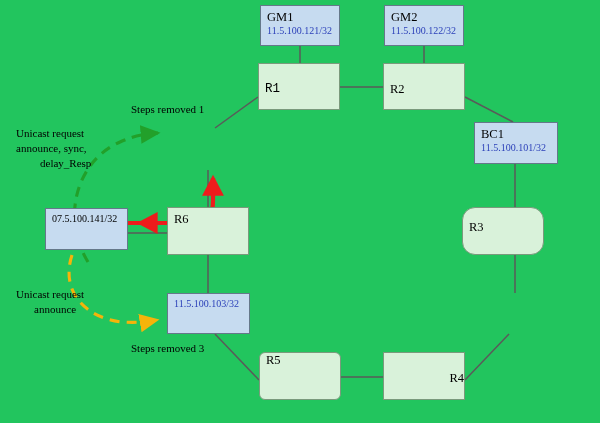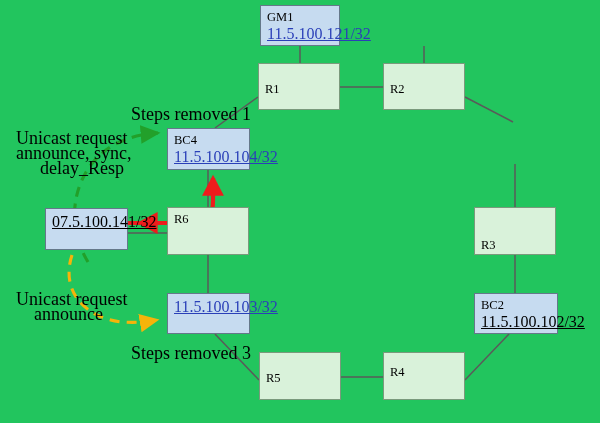--- a/index.html
+++ b/index.html
@@ -42,30 +42,29 @@
     border-color: #7a9a7c;
   }
   .node .nlabel {
     display: block;
     font-size: 12.5px;
     color: #000000;
     white-space: nowrap;
   }
   .node .naddr {
     display: block;
-    font-size: 16px;
+    font-size: 10px;
     white-space: nowrap;
-    text-decoration: underline;
   }
   .node.blueaddr .naddr { color: #2a3fb8; }
   .node.darkaddr .naddr { color: #000000; }
 
   .note {
     position: absolute;
-    font-size: 18px;
+    font-size: 11px;
     color: #000000;
     line-height: 1.25;
     white-space: nowrap;
     z-index: 4;
   }
 </style>
 </head>
 <body>
 
 <div id="canvas">
@@ -112,61 +111,61 @@
       <path d="M 128 223 L 196 223 C 210 222, 213 214, 213 200 L 213 178" fill="none" stroke="#ee1c1c" stroke-width="4.2" stroke-linecap="butt" stroke-linejoin="round" marker-end="url(#arrow-red)"></path>
       <path d="M 196 223 L 140 223" fill="none" stroke="#ee1c1c" stroke-width="4.2" stroke-linecap="butt" marker-end="url(#arrow-red)"></path>
     </g>
   </svg>
 
   <div class="node host blueaddr" style="left:260px; top:5px; width:80px; height:41px;">
     <span class="nlabel">GM1</span>
     <span class="naddr">11.5.100.121/32</span>
   </div>
 
+  <div class="node host blueaddr" style="left:384px; top:5px; width:80px; height:41px;">
+    <span class="nlabel">GM2</span>
+    <span class="naddr">11.5.100.122/32</span>
+  </div>
 
-  <div class="node router darkaddr" style="left:258px; top:63px; width:82px; height:47px; padding-top:18px;">
+  <div class="node router darkaddr" style="left:258px; top:63px; width:82px; height:47px; padding-top:18px;font-family:Liberation Mono, monospace;">
     <span class="nlabel">R1</span>
   </div>
 
   <div class="node router darkaddr" style="left:383px; top:63px; width:82px; height:47px; padding-top:18px;">
     <span class="nlabel">R2</span>
   </div>
 
-  <div class="node host blueaddr" style="left:167px; top:128px; width:83px; height:42px;">
-    <span class="nlabel">BC4</span>
-    <span class="naddr">11.5.100.104/32</span>
+
+  <div class="node host blueaddr" style="left:474px; top:122px; width:84px; height:42px;">
+    <span class="nlabel">BC1</span>
+    <span class="naddr">11.5.100.101/32</span>
   </div>
-
 
   <div class="node host darkaddr" style="left:45px; top:208px; width:83px; height:42px;">
     <span class="naddr">07.5.100.141/32</span>
   </div>
 
   <div class="node router darkaddr" style="left:167px; top:207px; width:82px; height:48px; ">
     <span class="nlabel">R6</span>
   </div>
 
-  <div class="node router darkaddr" style="left:474px; top:207px; width:82px; height:48px; padding-top:30px;">
+  <div class="node router darkaddr" style="left:462px; top:207px; width:82px; height:48px; padding-top:12px;border-radius:13px;">
     <span class="nlabel">R3</span>
   </div>
 
   <div class="node host blueaddr" style="left:167px; top:293px; width:83px; height:41px;">
     <span class="naddr">11.5.100.103/32</span>
   </div>
 
-  <div class="node host darkaddr" style="left:474px; top:293px; width:84px; height:41px;">
-    <span class="nlabel">BC2</span>
-    <span class="naddr">11.5.100.102/32</span>
-  </div>
 
-  <div class="node router darkaddr" style="left:259px; top:352px; width:82px; height:48px; padding-top:18px;">
+  <div class="node router darkaddr" style="left:259px; top:352px; width:82px; height:48px; padding-top:0;border-radius:6px;">
     <span class="nlabel">R5</span>
   </div>
 
-  <div class="node router darkaddr" style="left:383px; top:352px; width:82px; height:48px; padding-top:12px;">
+  <div class="node router darkaddr" style="left:383px; top:352px; width:82px; height:48px; padding-top:18px;text-align:right;">
     <span class="nlabel">R4</span>
   </div>
 
   <div class="note" style="left:131px; top:103px;">Steps removed 1</div>
 
   <div class="note" style="left:131px; top:342px;">Steps removed 3</div>
 
   <div class="note" style="left:16px; top:127px;">Unicast request</div>
   <div class="note" style="left:16px; top:142px;">announce, sync,</div>
   <div class="note" style="left:40px; top:157px;">delay_Resp</div>

